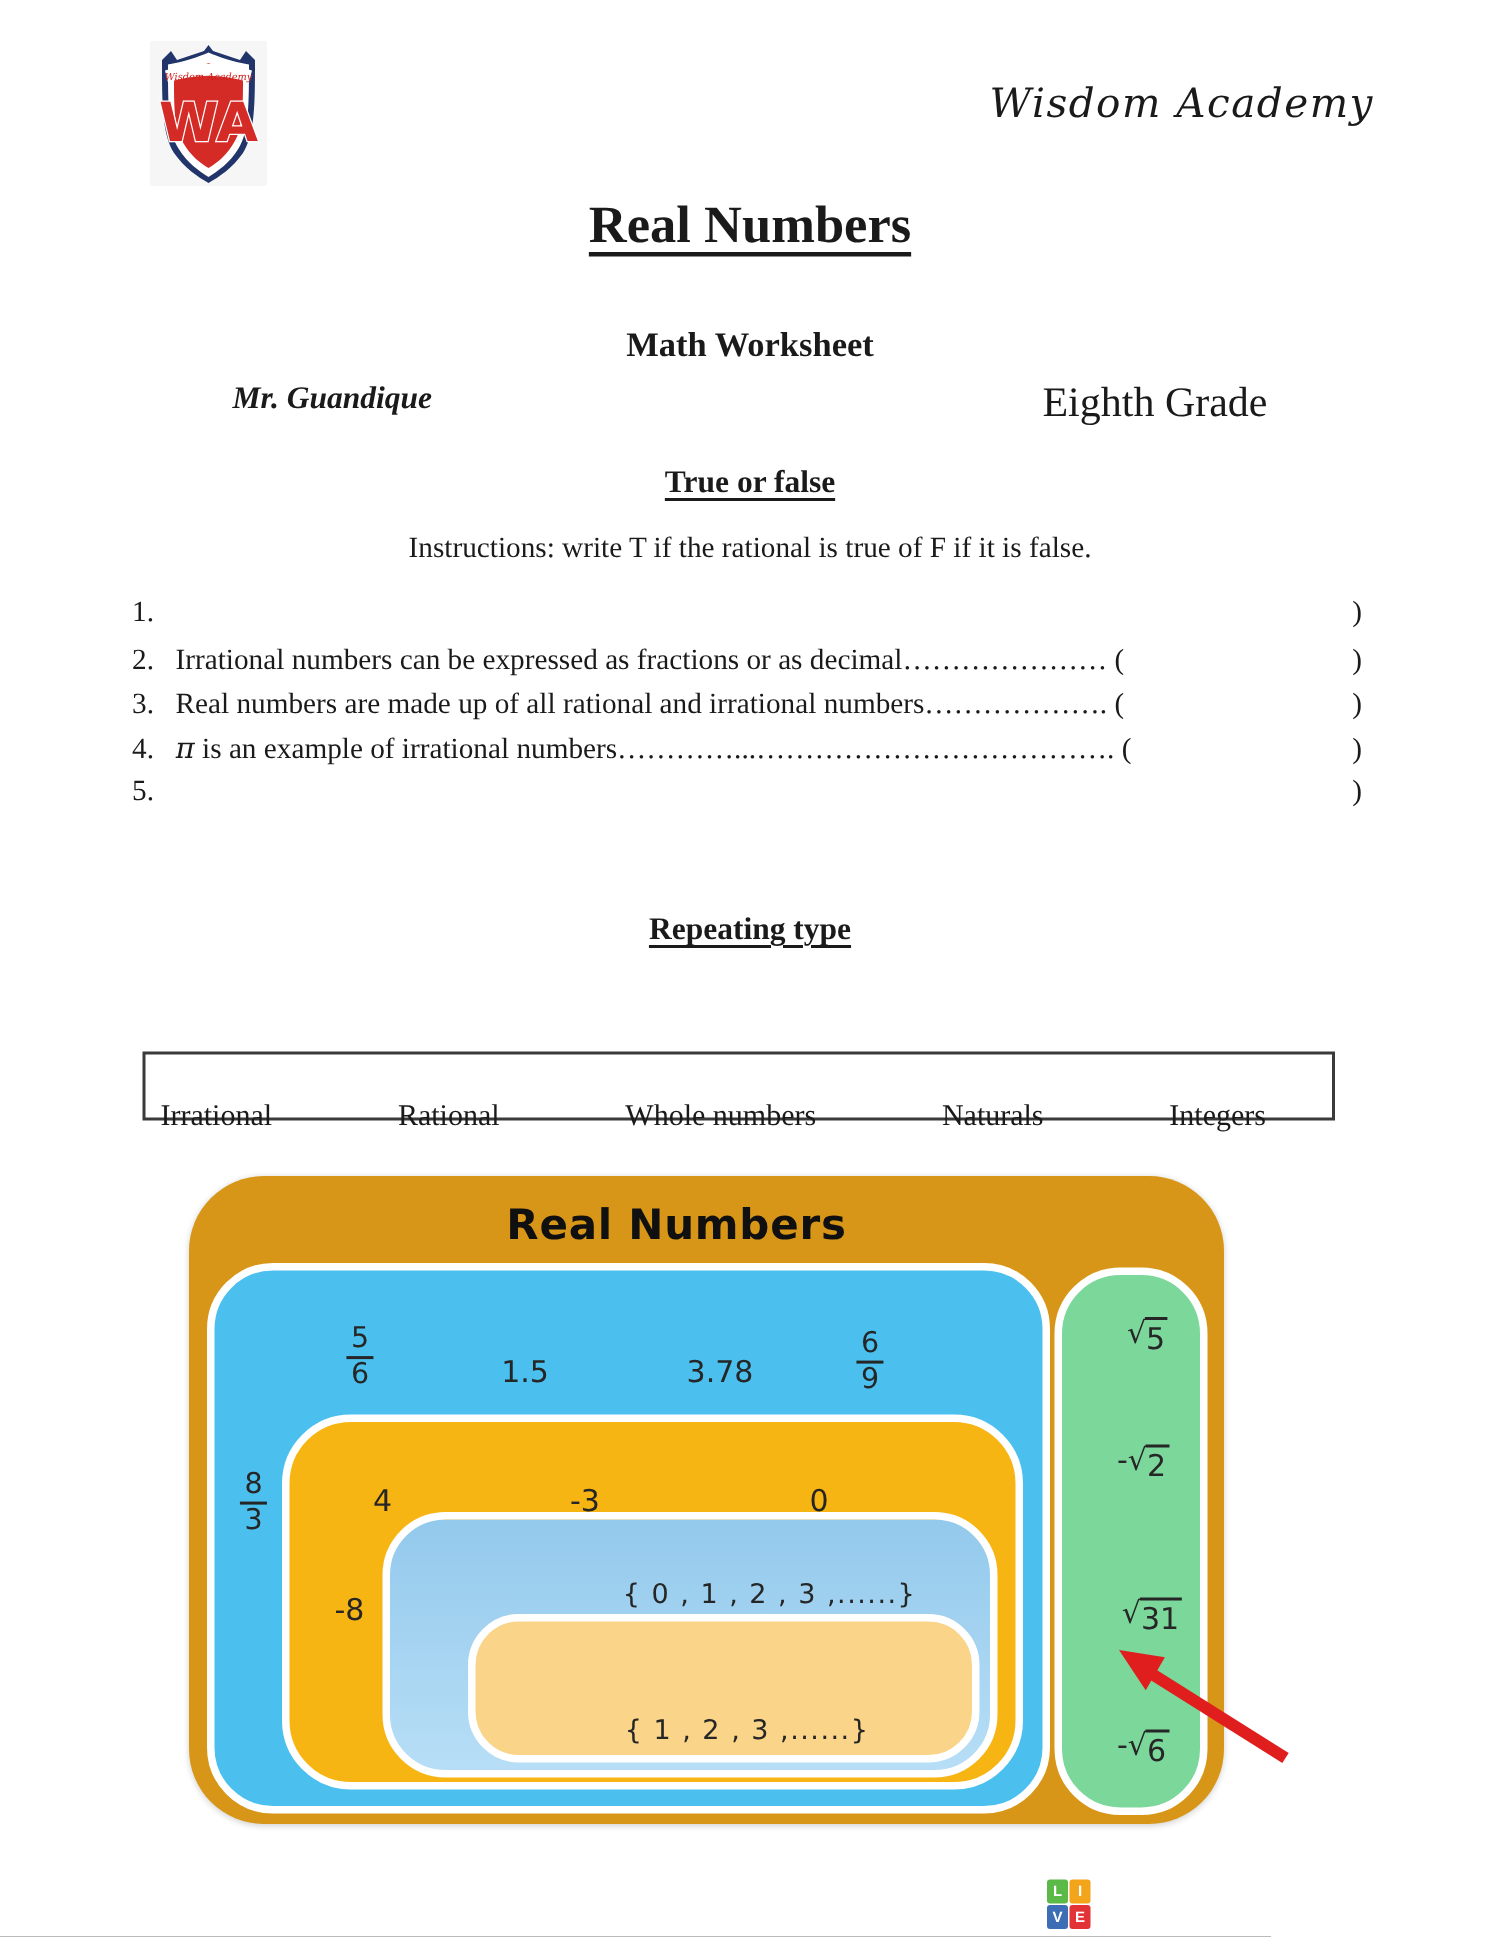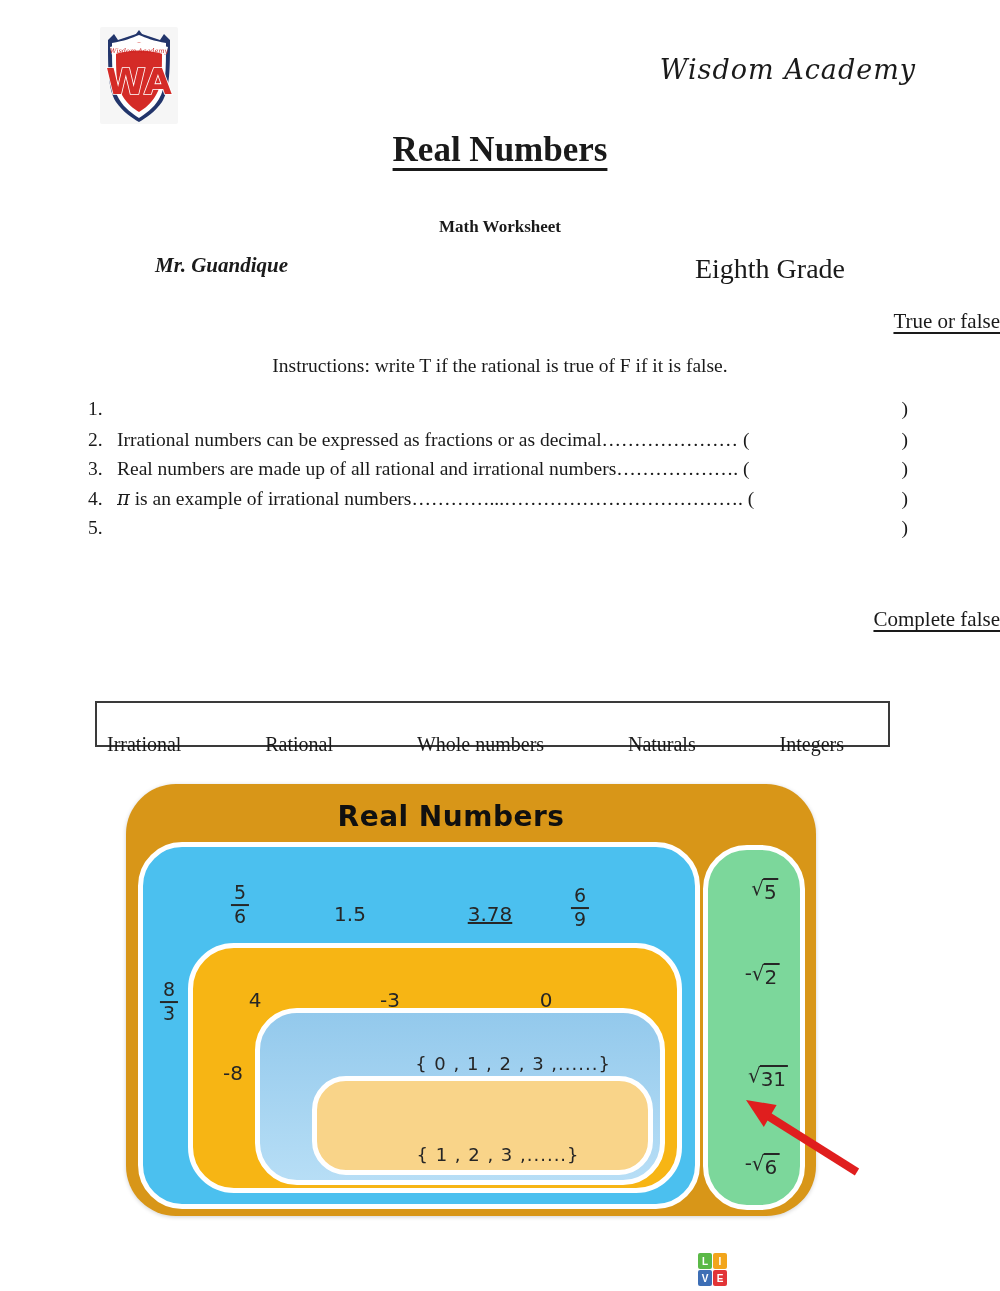--- a/index.html
+++ b/index.html
@@ -15,28 +15,28 @@
     font-family:"DejaVu Serif", serif; font-style:italic; font-weight:500;
     font-size:27px; letter-spacing:1px;
   }
   .doc-title{
     position:absolute; left:0; top:130px; width:100%; text-align:center;
     font-size:35px; font-weight:bold;
     text-decoration:underline; text-decoration-thickness:3px; text-underline-offset:7px;
   }
   .subtitle{
     position:absolute; left:0; top:217px; width:100%; text-align:center;
-    font-size:17px; font-weight:bold;
+    font-size:23px; font-weight:bold;
   }
   .teacher{position:absolute; left:155px; top:253px; font-size:21px; font-weight:bold; font-style:italic;}
   .grade{position:absolute; right:155px; top:253px; font-size:28px; font-weight:normal;}
   
   .sec-heading{
-    position:absolute; left:0; width:100%; text-align:right;
-    font-size:21px; font-weight:normal;
+    position:absolute; left:0; width:100%; text-align:center;
+    font-size:21px; font-weight:bold;
     text-decoration:underline; text-decoration-thickness:2px; text-underline-offset:4px;
   }
   .sec-instructions{position:absolute; left:0; width:100%; text-align:center; font-size:19.5px;}
   
   .tf-list{position:absolute; left:88px; top:398px; width:820px; font-size:19.5px;}
   .tf-row{display:flex; align-items:baseline; height:29.5px;}
   .tf-row:nth-child(4){height:30px;}
   .tf-num{width:29px; flex:0 0 29px;}
   .tf-text{white-space:nowrap; overflow:hidden;}
   .tf-text i{font-style:italic; font-family:"DejaVu Serif",serif;}
@@ -136,21 +136,21 @@
       <span class="tf-num">4.</span>
       <span class="tf-text"><i>π</i><span> is an example of irrational numbers…………...………………………………. (</span></span>
       <span class="tf-close"><span class="tf-gap"></span><span>)</span></span>
     </div>
     <div class="tf-row">
       <span class="tf-num">5.</span>
       <span class="tf-close"><span class="tf-gap"></span><span>)</span></span>
     </div>
   </div>
 
-  <div class="sec-heading" style="top:607px;">Complete false</div>
+  <div class="sec-heading" style="top:607px;">Repeating type</div>
 
   <div class="word-bank">
     <span class="word-chip">Irrational</span>
     <span class="word-chip">Rational</span>
     <span class="word-chip">Whole numbers</span>
     <span class="word-chip">Naturals</span>
     <span class="word-chip">Integers</span>
   </div>
 
   <div class="diagram" style="background: rgb(216, 150, 24);">
@@ -160,21 +160,21 @@
     <div class="dbox box-integers" style="background: rgb(247, 181, 20);"></div>
     <div class="dbox box-whole"></div>
     <div class="dbox box-naturals" style="background: rgb(249, 212, 137);"></div>
     <div class="dbox box-irrational" style="background: rgb(124, 215, 155);"></div>
 
     <span class="pin frac" style="left:114px; top:121px;">
       <span class="num">5</span>
       <span class="den">6</span>
     </span>
     <span class="pin" style="left:224px; top:130px;">1.5</span>
-    <span class="pin" style="left:364px; top:130px;text-decoration:underline;">3.78</span>
+    <span class="pin" style="left:354px; top:130px;">3.78</span>
     <span class="pin frac" style="left:454px; top:124px;">
       <span class="num">6</span>
       <span class="den">9</span>
     </span>
     <span class="pin frac" style="left:43px; top:218px;">
       <span class="num">8</span>
       <span class="den">3</span>
     </span>
 
     <span class="pin" style="left:129px; top:216px;">4</span>

